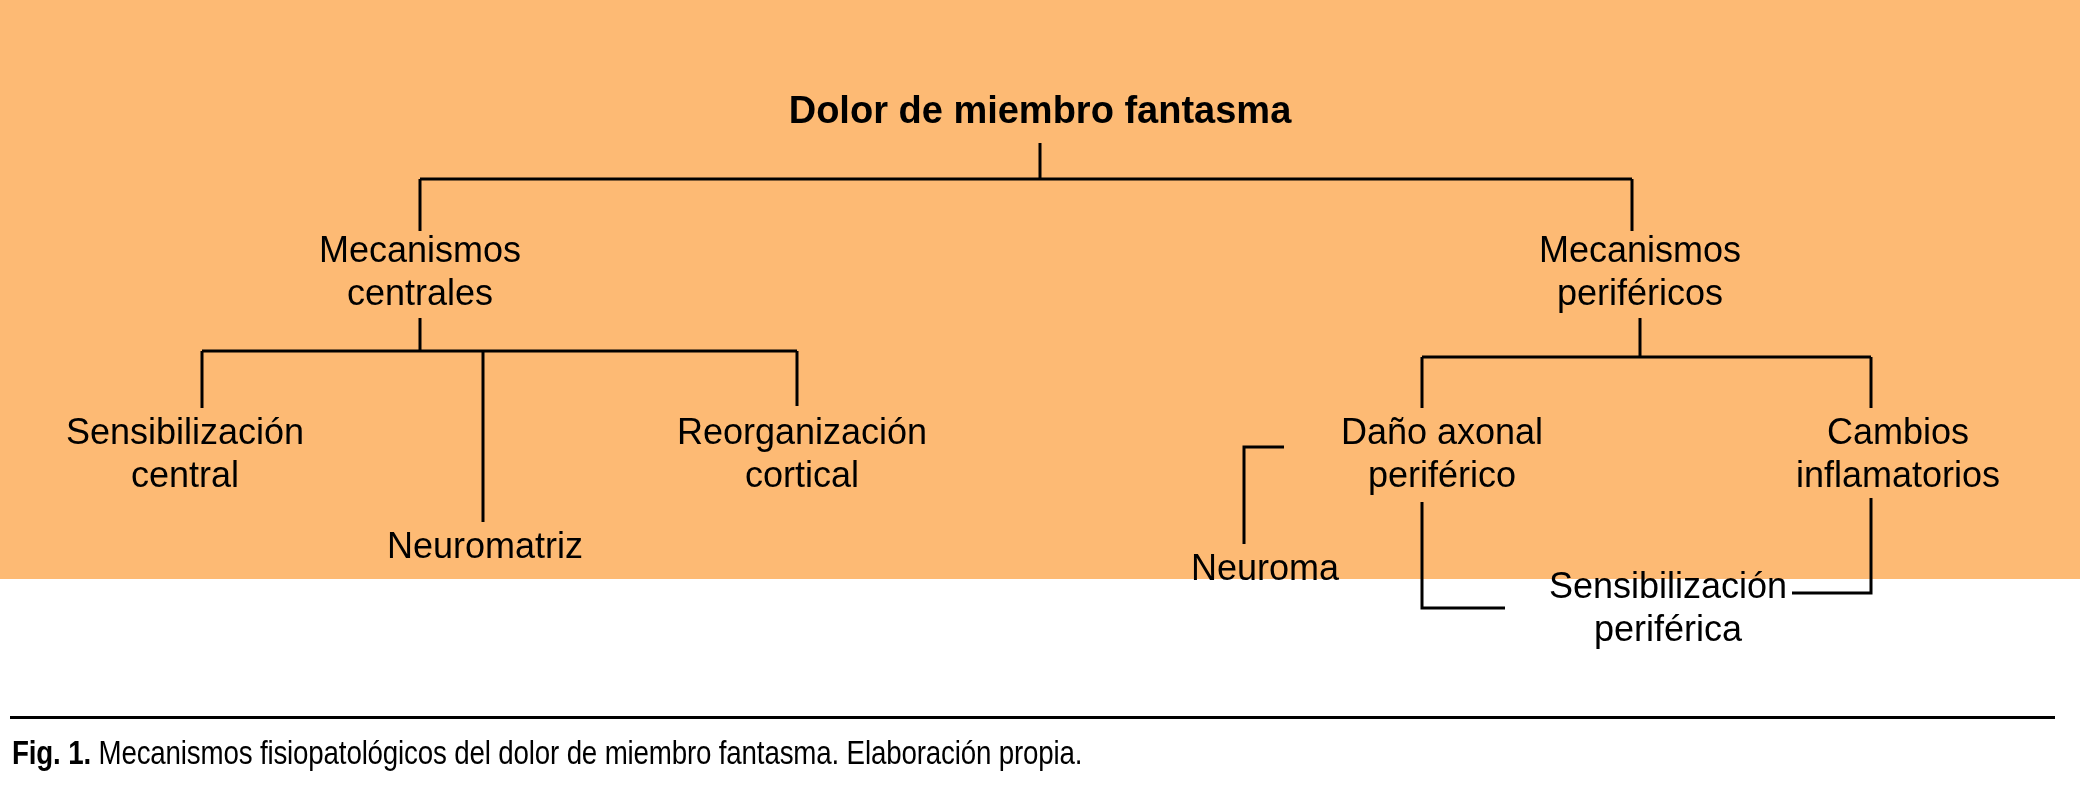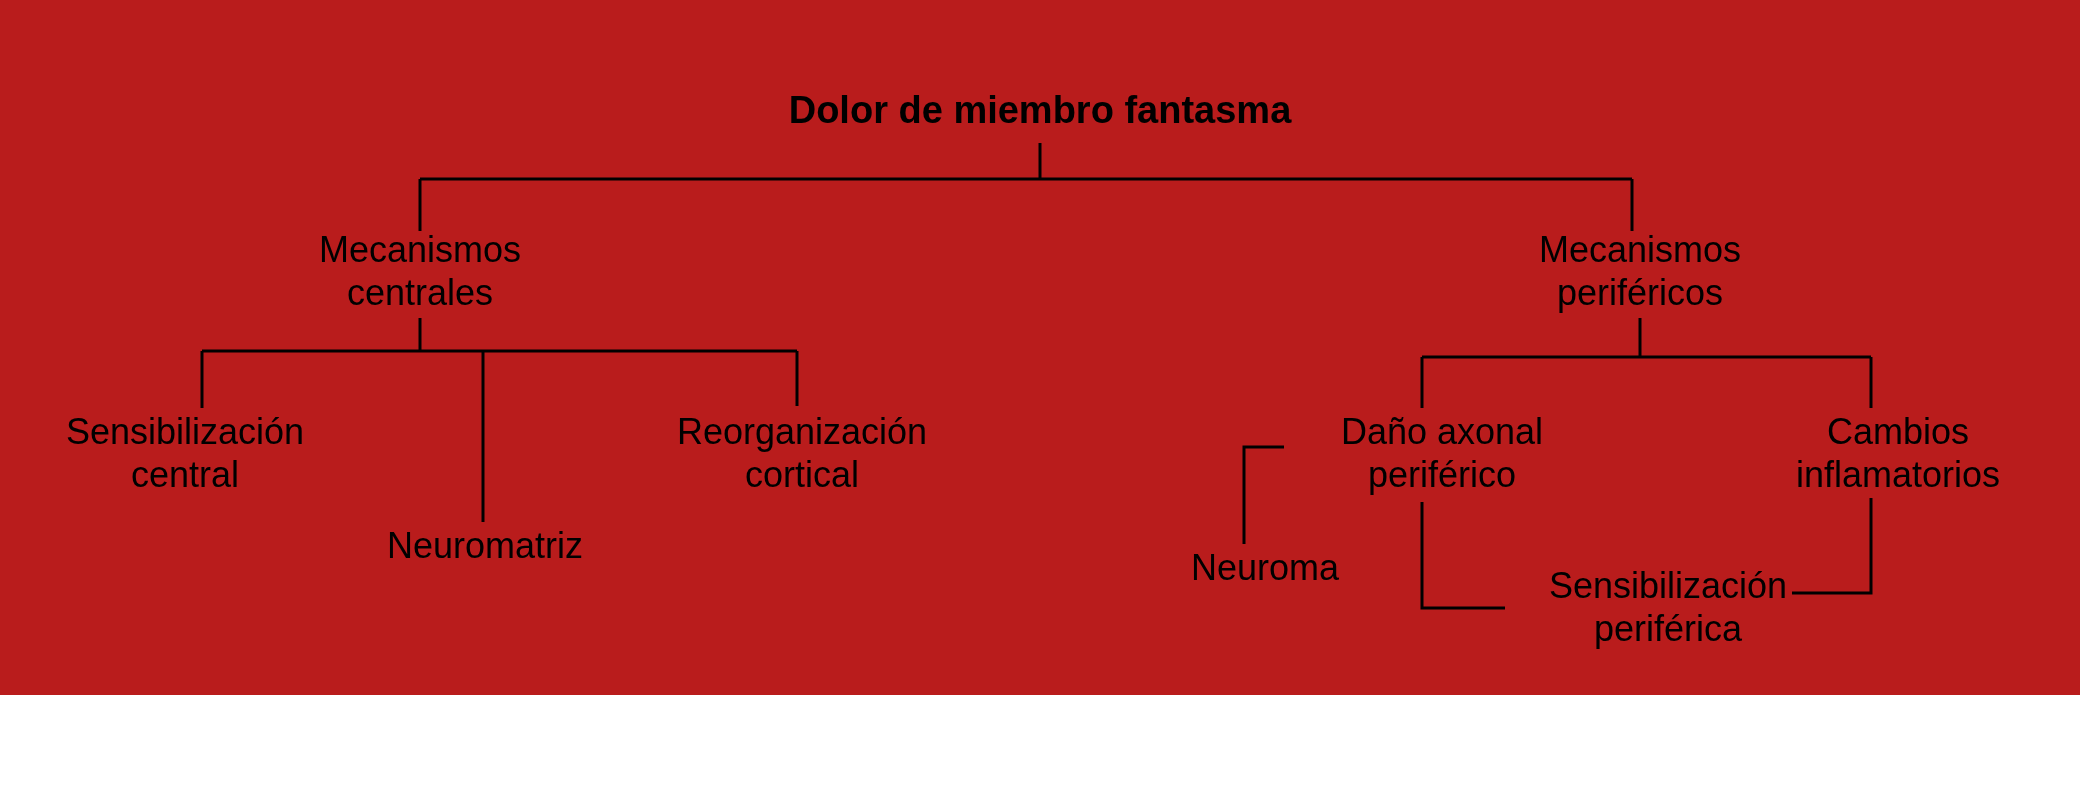--- a/index.html
+++ b/index.html
@@ -10,22 +10,22 @@
   body {
     width: 2080px;
     height: 791px;
     font-family: "Liberation Sans", sans-serif;
     color: #000000;
     overflow: hidden;
   }
   #figure-root {
     position: relative;
     width: 2080px;
-    height: 695px;
-    background: #b91c1c;
+    height: 579px;
+    background: #fdba74;
   }
   #diagram-svg {
     position: absolute;
     left: 0;
     top: 0;
     width: 2080px;
     height: 700px;
     display: block;
   }
   .node-text {
@@ -131,14 +131,18 @@
 
     <path class="connector" d="M 1422 502 L 1422 608 L 1505 608"></path>
 
     <path class="connector" d="M 1871 498 L 1871 593 L 1792 593"></path>
 
     <text class="node-text" x="1668" y="598" text-anchor="middle">Sensibilización</text>
     <text class="node-text" x="1668" y="641" text-anchor="middle">periférica</text>
 
   </svg>
 
+  <div id="caption-block">
+    <div class="caption-rule"></div>
+    <div class="caption-text"><span class="caption-label">Fig. 1.</span><span> Mecanismos fisiopatológicos del dolor de miembro fantasma. Elaboración propia.</span></div>
+  </div>
 
 </div>
 
 </body></html>

